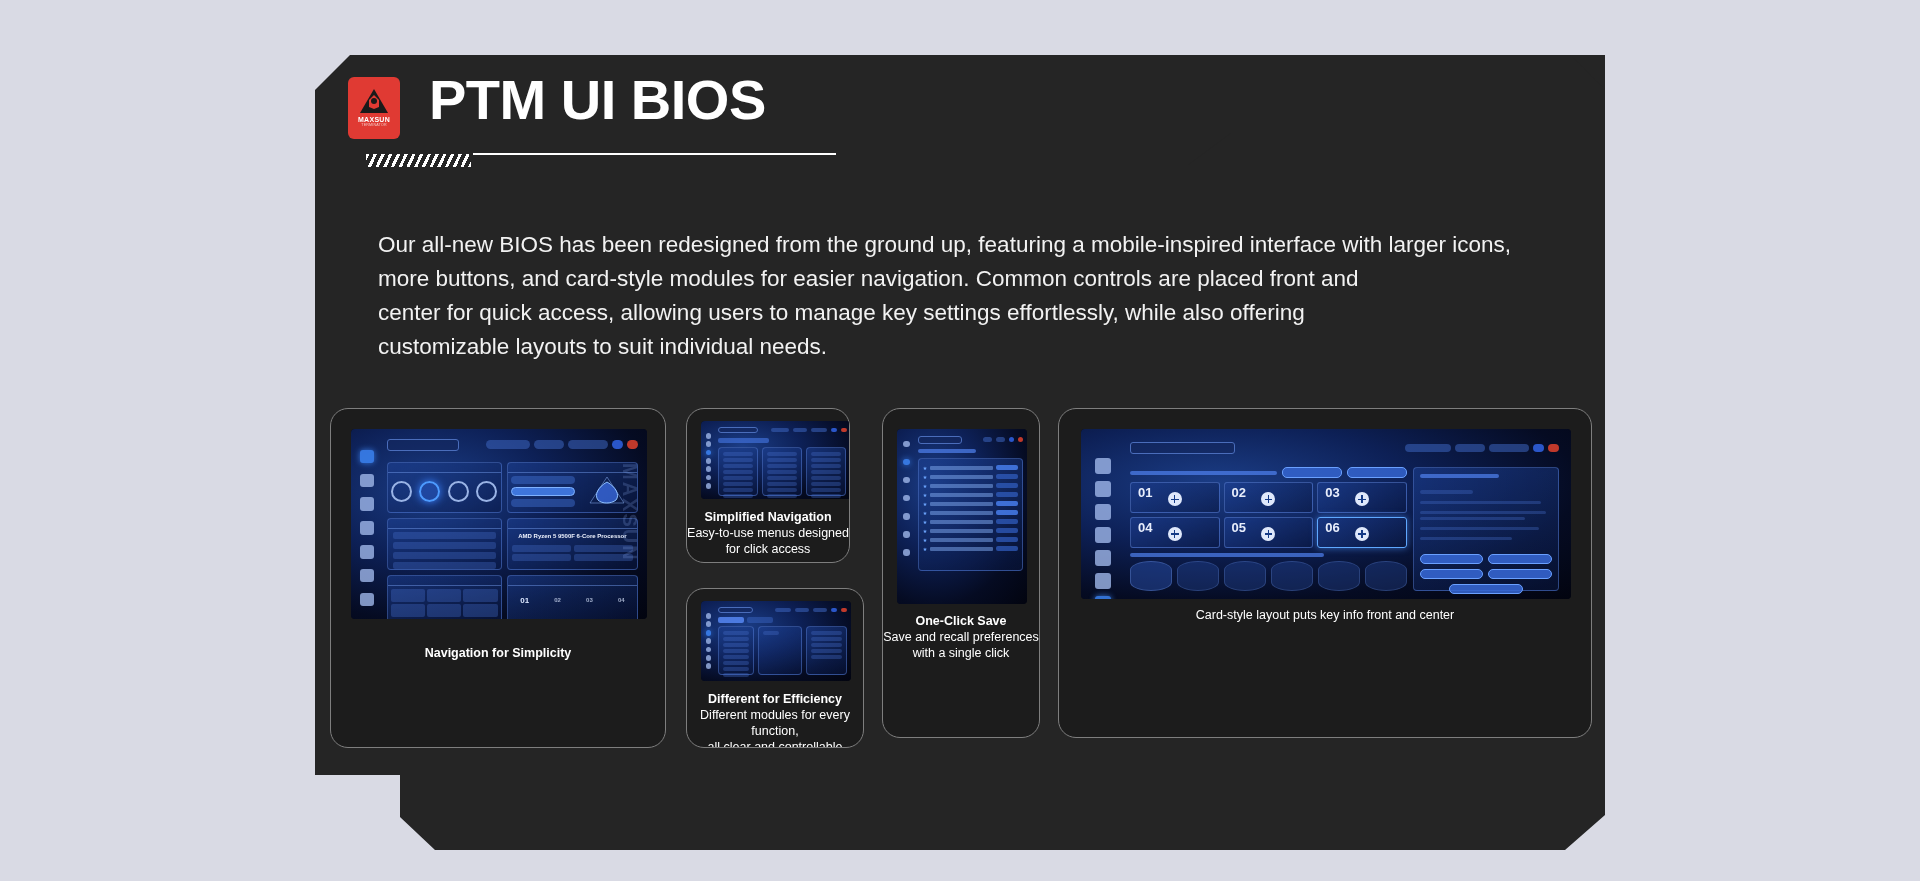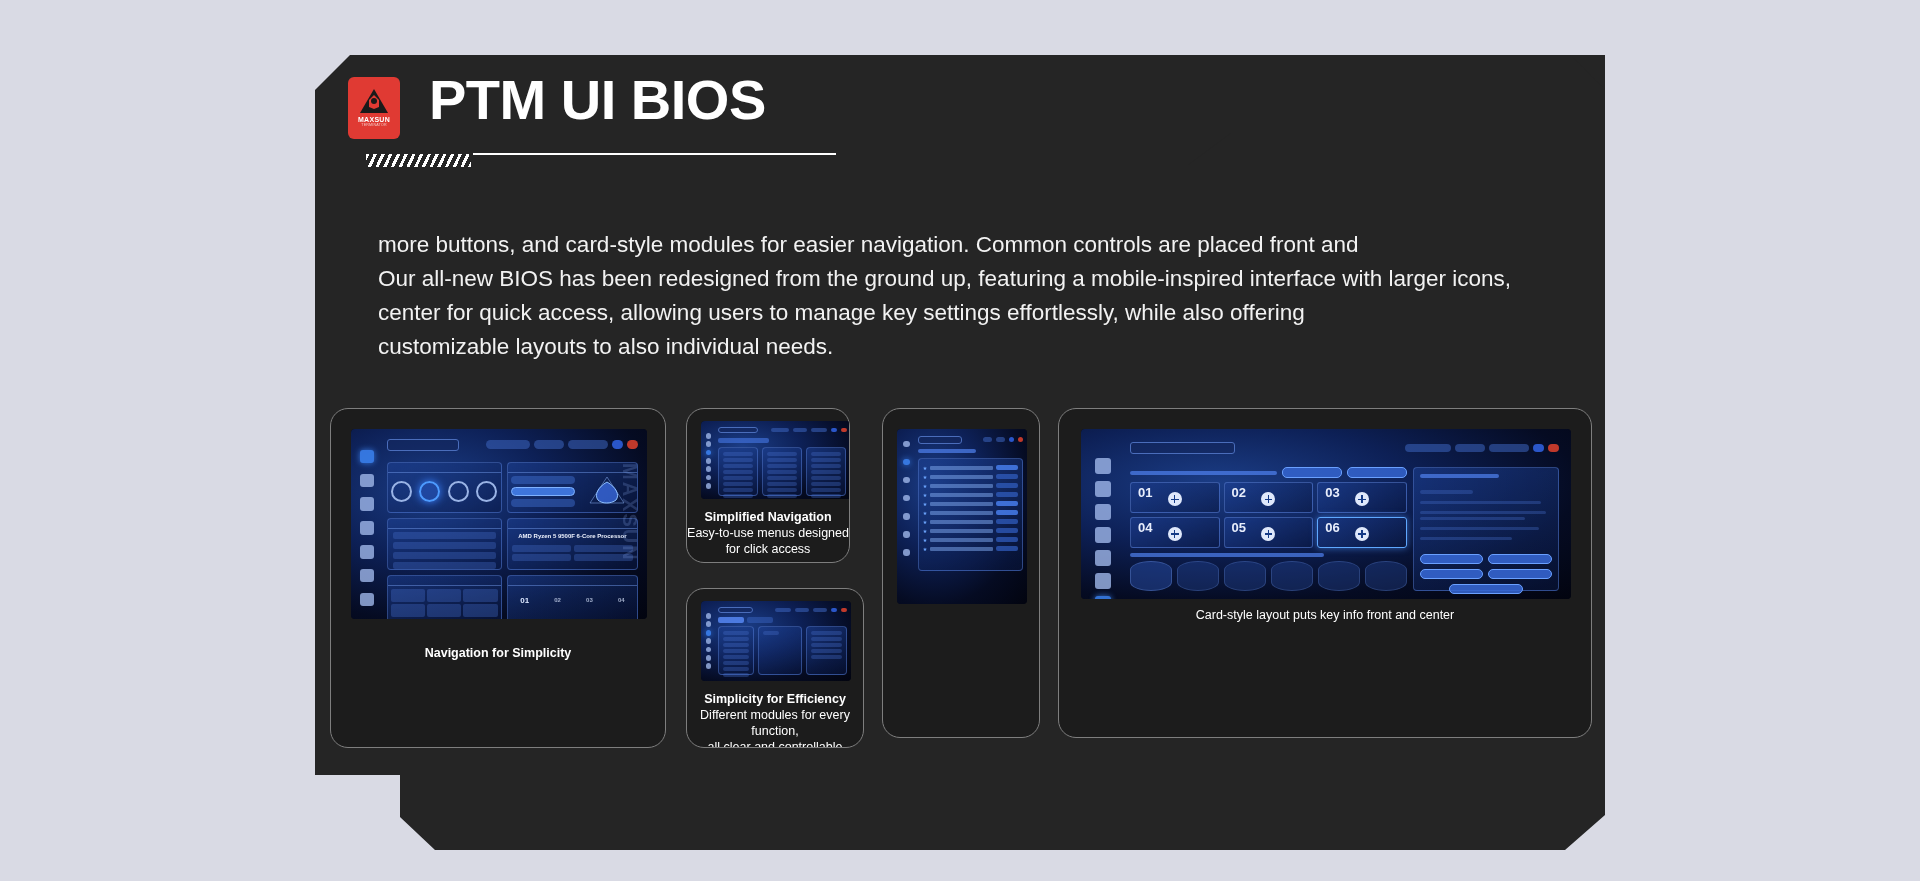--- a/index.html
+++ b/index.html
@@ -263,24 +263,24 @@
       <div class="title">PTM UI BIOS</div>
     </div>
   </div>
 
   <div class="hatch-row">
     <div class="hatch"></div>
     <div class="hatch-line"></div>
   </div>
 
   <div class="desc">
+    <p>Our all-new BIOS has been redesigned from the ground up, featuring a mobile-inspired interface with larger icons,</p>
     <p>more buttons, and card-style modules for easier navigation. Common controls are placed front and</p>
-    <p>Our all-new BIOS has been redesigned from the ground up, featuring a mobile-inspired interface with larger icons,</p>
     <p>center for quick access, allowing users to manage key settings effortlessly, while also offering</p>
-    <p>customizable layouts to also individual needs.</p>
+    <p>customizable layouts to suit individual needs.</p>
   </div>
 
   <div class="cards">
 
     <div class="card card-a">
       <div class="shot" style="left:20px;top:20px;width:296px;height:190px;">
         <div class="bios">
           <div class="bios-side">
             <div class="ico on"></div>
             <div class="ico"></div>
@@ -491,21 +491,21 @@
                   <div class="row" style="height:4px;margin:2px"></div>
                 <div class="row" style="height:4px;margin:2px"></div>
                   <div class="row" style="height:4px;margin:2px"></div>
                 <div class="row" style="height:4px;margin:2px"></div>
               </div>
             </div>
           </div>
         </div>
       </div>
       <div class="cap" style="top:102px;">
-        <span class="t">Simplicity for Efficiency</span>
+        <span class="t">Different for Efficiency</span>
         <span class="s">Different modules for every function,</span>
         <span class="s">all clear and controllable</span>
       </div>
     </div>
 
     <div class="card card-d">
       <div class="shot" style="left:14px;top:20px;width:130px;height:175px;">
         <div class="bios">
           <div class="bios-side" style="width:15%;gap:7%;padding-top:9%">
             <div class="ico" style="width:34%"></div>
@@ -574,20 +574,25 @@
                 </div>
               <div style="display:flex;align-items:center;gap:3px;margin:3px 1px">
                   <span style="color:#6ea7ff;font-size:5px">★</span>
                   <div style="flex:1;height:4px;background:rgba(120,160,230,.55);border-radius:1px"></div>
                   <div style="width:22px;height:5px;border-radius:2px;background:rgba(50,95,195,.7)"></div>
                 </div>
             </div>
           </div>
         </div>
       </div>
+      <div class="cap" style="top:204px;">
+        <span class="t">One-Click Save</span>
+        <span class="s">Save and recall preferences</span>
+        <span class="s">with a single click</span>
+      </div>
     </div>
 
     <div class="card card-e">
       <div class="shot" style="left:22px;top:20px;width:490px;height:170px;">
         <div class="bios">
           <div class="bios-side" style="width:9%;gap:5%;padding-top:6%">
             <div class="ico" style="width:36%"></div>
             <div class="ico" style="width:36%"></div>
             <div class="ico" style="width:36%"></div>
             <div class="ico" style="width:36%"></div>

